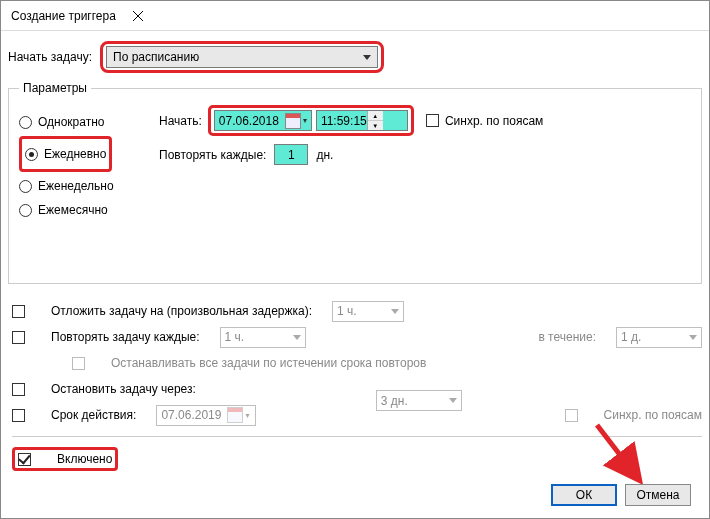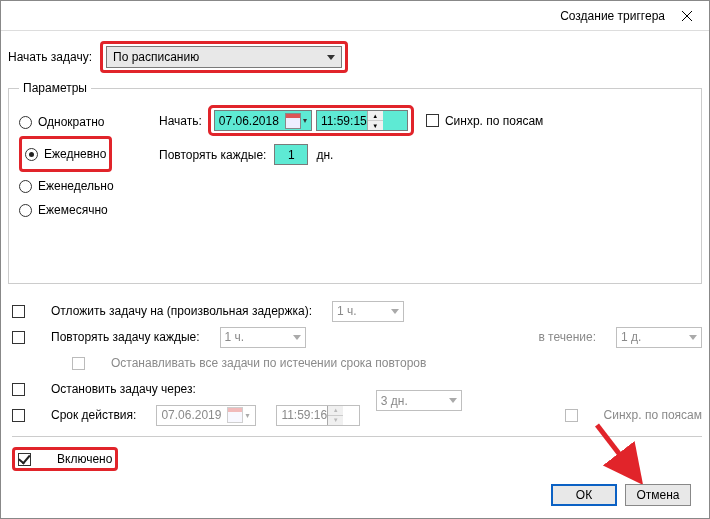--- a/index.html
+++ b/index.html
@@ -2,21 +2,21 @@
 <html><head>
 <meta charset="utf-8">
 <style>
   * { box-sizing: border-box; font-family: "Segoe UI", Tahoma, sans-serif; font-size: 12px; }
   html, body { margin: 0; padding: 0; }
   .window {
     width: 710px; height: 519px; background: #fff; border: 1px solid #888;
     position: relative; overflow: hidden;
   }
   .titlebar {
-    height: 30px; display: flex; align-items: center; justify-content: flex-end;
+    height: 30px; display: flex; align-items: center; justify-content: flex-start;
     padding: 0 0 0 10px; border-bottom: 1px solid #ddd;
   }
   .titlebar .title { color: #000; }
   .close-btn {
     width: 44px; height: 30px; display: flex; align-items: center; justify-content: center;
     cursor: pointer;
   }
   .close-btn svg { width: 10px; height: 10px; }
   .body { padding: 10px 7px; }
   .row { display: flex; align-items: center; margin-bottom: 8px; }
@@ -116,21 +116,21 @@
           <line x1="0" y1="0" x2="10" y2="10" stroke="#000" stroke-width="1"></line>
           <line x1="10" y1="0" x2="0" y2="10" stroke="#000" stroke-width="1"></line>
         </svg>
     </div>
   </div>
 
   <div class="body">
 
     <div class="row">
       <span class="label">Начать задачу:</span>
-      <span class="hl-red" style="flex:0 0 auto; width: 248px;">
+      <span class="hl-red" style="flex:0 0 auto; width: 284px; border-radius: 8px;">
         <div class="select" style="width:100%;">
           <span>По расписанию</span>
           <span class="chev">
               <svg width="8" height="5">
                 <polygon points="0,0 8,0 4,5" fill="#333"></polygon>
               </svg>
             </span>
         </div>
       </span>
     </div>
@@ -252,27 +252,20 @@
       </div>
 
       <div class="adv-row">
         <span class="checkbox"></span>
         <span class="text">Срок действия:</span>
         <div class="dateinput disabled" style="min-width:100px;">
           <span>07.06.2019</span>
           <span class="calicon" style="opacity:.4;"></span>
           <span class="datechev" style="color:#aaa;">▾</span>
         </div>
-        <div class="timeinput disabled" style="min-width:84px;">
-          <span>11:59:16</span>
-          <div class="spinner">
-            <div style="color:#bbb;">▲</div>
-            <div style="color:#bbb;">▼</div>
-          </div>
-        </div>
         <span class="spacer"></span>
         <span class="checkbox disabled"></span>
         <span class="text disabled">Синхр. по поясам</span>
       </div>
 
       <div class="under-line"></div>
 
       <span class="hl-red" style="display:inline-block;">
         <div class="adv-row" style="height:auto;">
           <span class="checkbox checked"></span>

